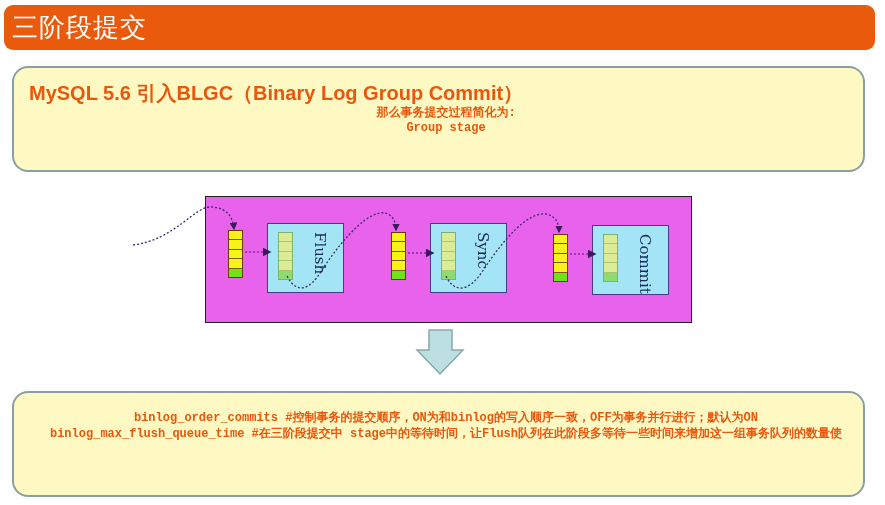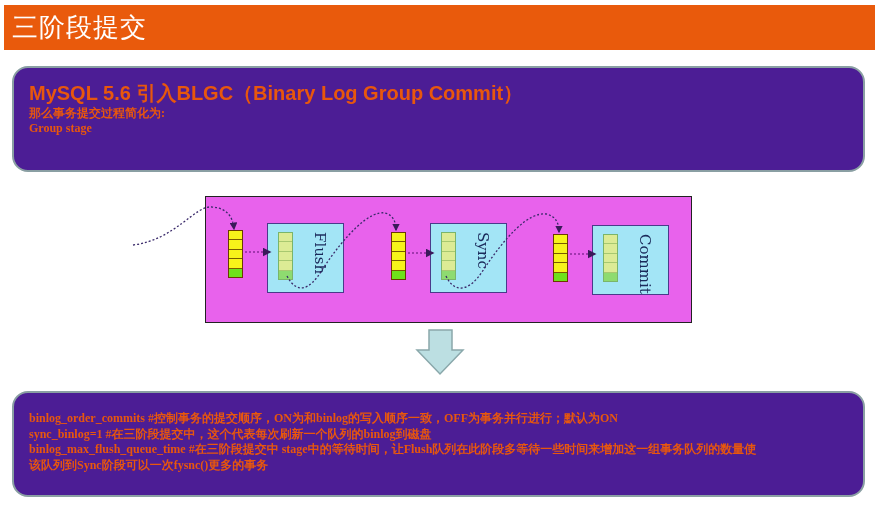--- a/index.html
+++ b/index.html
@@ -3,30 +3,30 @@
 <meta charset="utf-8">
 <style>
   html, body { margin: 0; padding: 0; }
   body {
     width: 885px; height: 505px; background: #ffffff; position: relative; overflow: hidden;
     font-family: "DejaVu Sans", "Liberation Sans", sans-serif;
   }
   .title-bar {
     position: absolute; left: 4px; top: 5px; width: 871px; height: 45px;
     background: #e95a0c; color: #fff; font-size: 26px; line-height: 45px;
-    padding-left: 8px; box-sizing: border-box; letter-spacing: 1px;
+    padding-left: 8px; box-sizing: border-box; letter-spacing: 1px; border-radius: 9px;
   }
   .box {
-    position: absolute; background: #4c1d95; border: 2px solid #8a9fa3;
+    position: absolute; background: #fef9c3; border: 2px solid #8a9fa3;
     border-radius: 16px; box-sizing: border-box; color: #e8570d; font-weight: bold;
   }
   .box.top { left: 12px; top: 66px; width: 853px; height: 106px; padding: 12px 0 0 15px; }
   .box.bottom { left: 12px; top: 391px; width: 853px; height: 106px; padding: 18px 0 16px 15px; }
   .heading { font-size: 20px; line-height: 26px; font-family: "Liberation Sans", sans-serif; }
-  .small { font-size: 12px; line-height: 15px; font-family: Liberation Serif, serif; }
+  .small { font-size: 12px; line-height: 15px; font-family: Liberation Mono, monospace; text-align: center; }
   .bottom .small { font-size: 12px; line-height: 15.5px; }
 
   .diagram { position: absolute; left: 205px; top: 196px; width: 487px; height: 127px;
     background: #e862ec; border: 1px solid #222; box-sizing: border-box; }
   .queue { position: absolute; width: 15px; height: 48px; border: 1px solid #6b3a00;
     display: flex; flex-direction: column; box-sizing: border-box; }
   .queue div { flex: 1; border-bottom: 1px solid #7a5a00; background: #f7f31a; }
   .queue div:last-child { background: #6fe21a; border-bottom: none; }
   .stage { position: absolute; width: 77px; height: 70px; background: #a3e5f6;
     border: 1px solid #4a3a8a; box-sizing: border-box; }
@@ -117,16 +117,14 @@
   <g fill="none" stroke="#8a2a9a" stroke-width="1.5" stroke-dasharray="2,2">
     <line x1="245" y1="252" x2="270" y2="252" marker-end="url(#ah)"></line>
     <line x1="408" y1="253" x2="433" y2="253" marker-end="url(#ah)"></line>
     <line x1="570" y1="254" x2="595" y2="254" marker-end="url(#ah)"></line>
   </g>
   <path d="M429,330 L452,330 L452,350 L463,350 L440,374 L417,350 L429,350 Z" fill="#bcdfe2" stroke="#8aa8ab" stroke-width="1.5"></path>
 </svg>
 
 <div class="box bottom">
   <div class="small">binlog_order_commits  #控制事务的提交顺序，ON为和binlog的写入顺序一致，OFF为事务并行进行；默认为ON</div>
-  <div class="small">sync_binlog=1  #在三阶段提交中，这个代表每次刷新一个队列的binlog到磁盘</div>
   <div class="small">binlog_max_flush_queue_time #在三阶段提交中 stage中的等待时间，让Flush队列在此阶段多等待一些时间来增加这一组事务队列的数量使</div>
-  <div class="small">该队列到Sync阶段可以一次fysnc()更多的事务</div>
 </div>
 
 </body></html>

